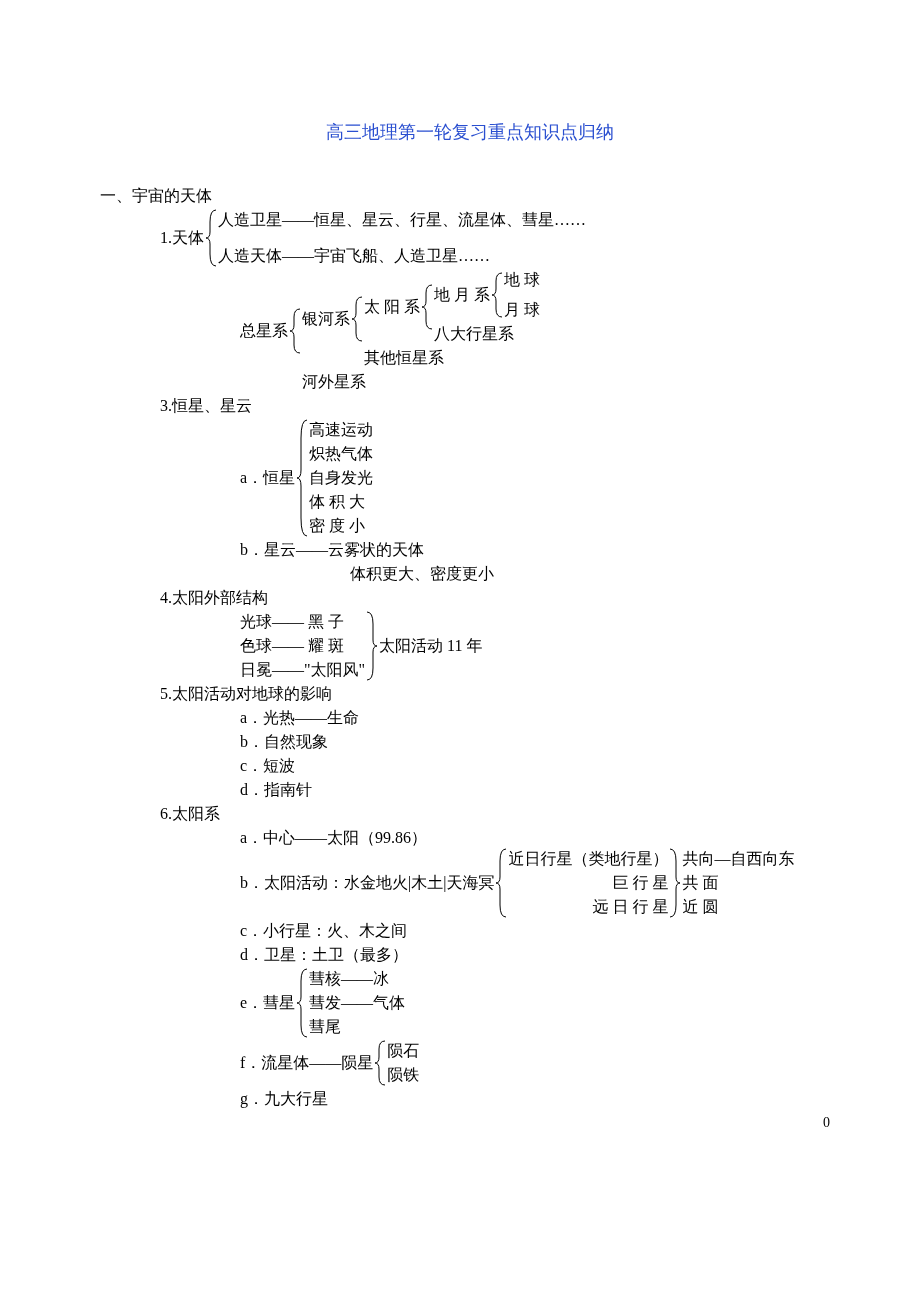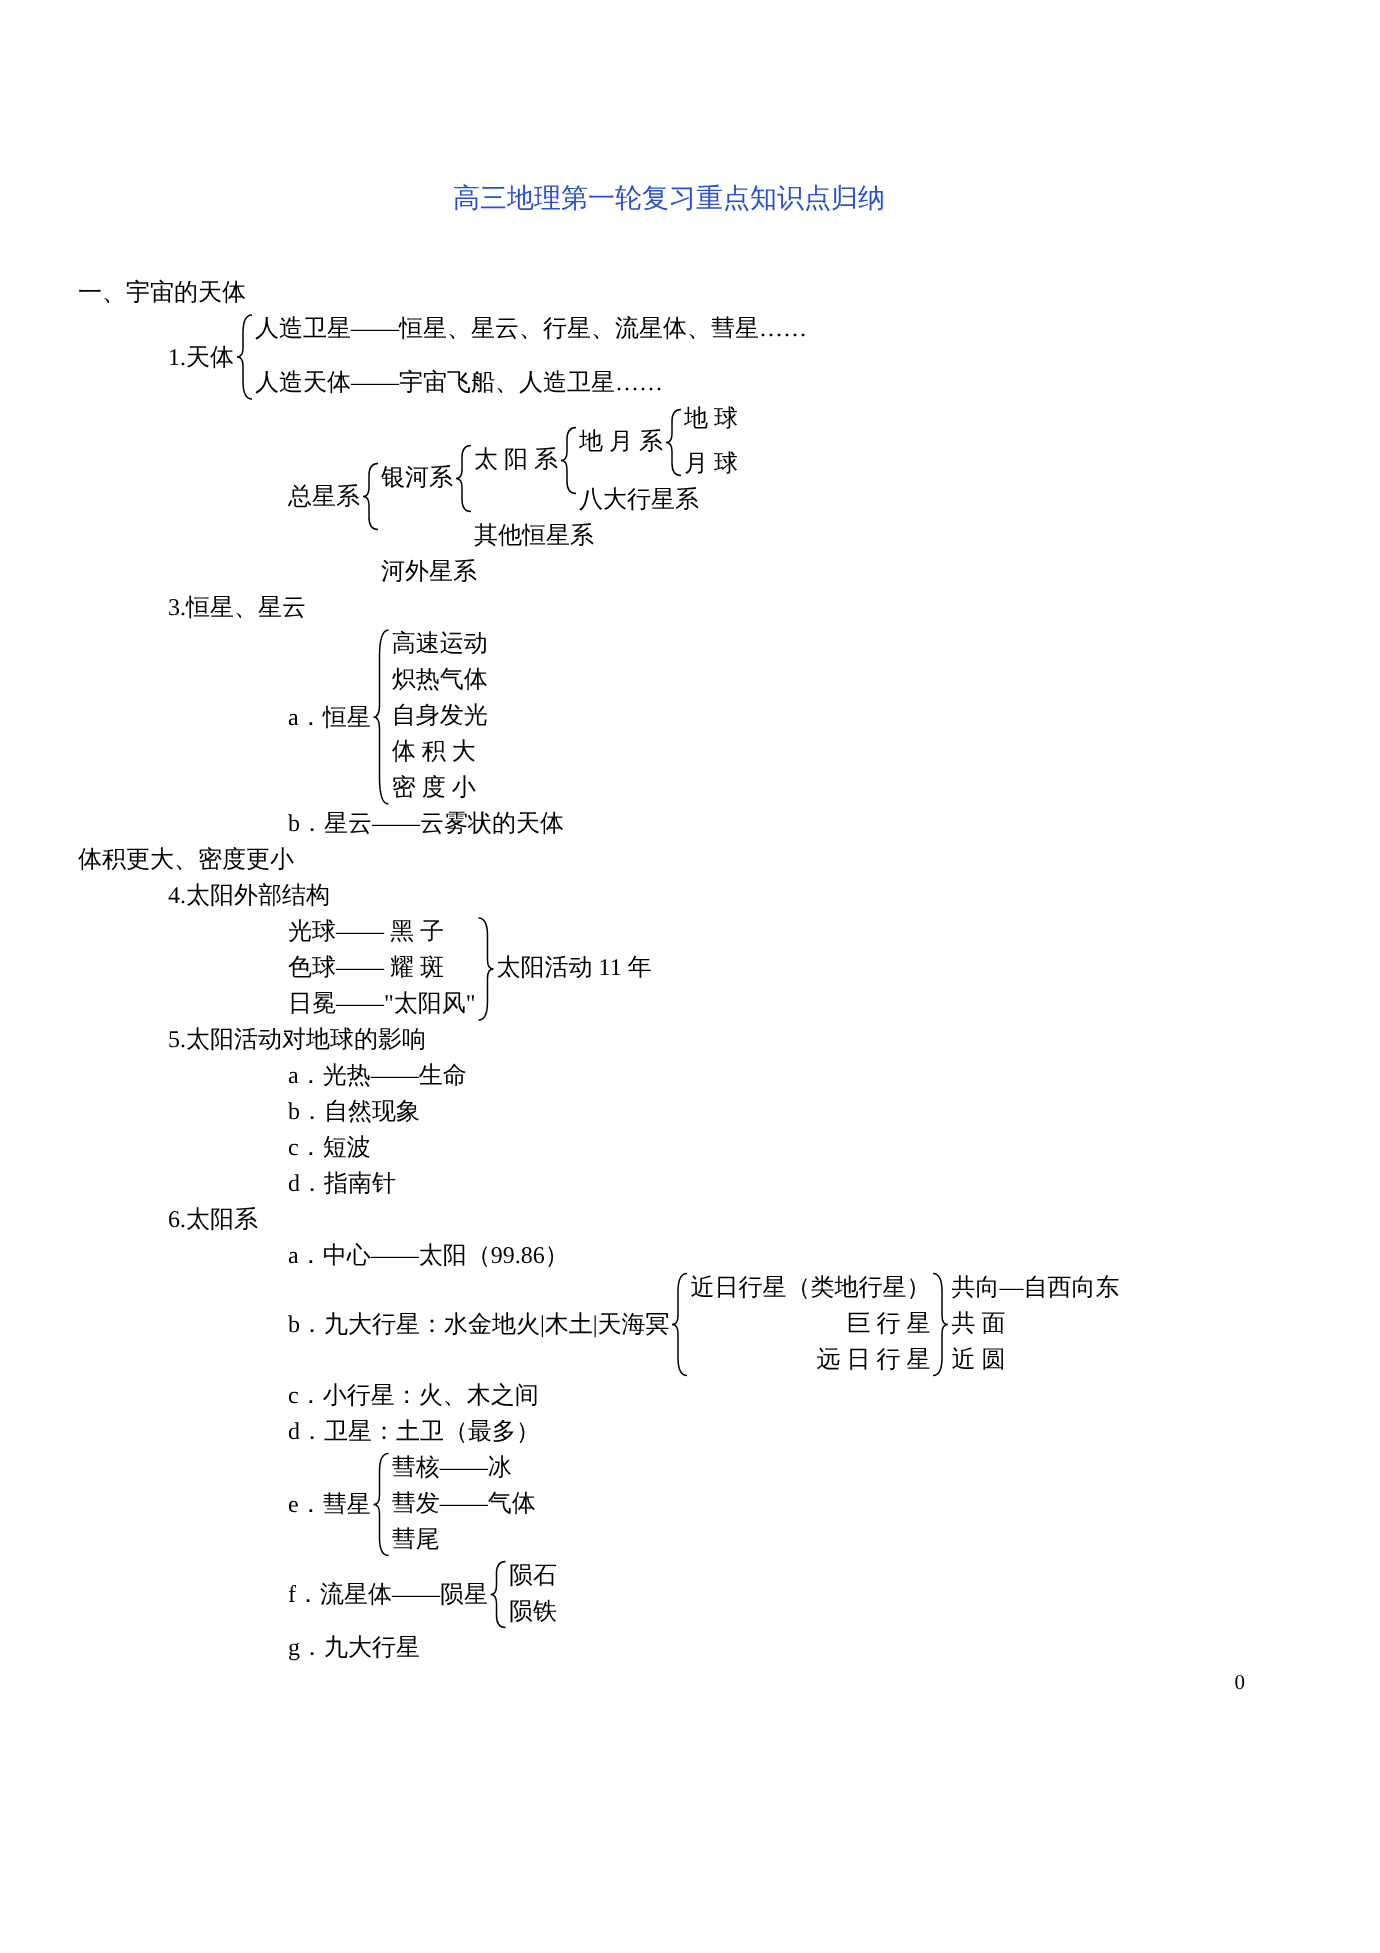--- a/index.html
+++ b/index.html
@@ -5,21 +5,21 @@
   body {
     margin: 0;
     padding: 0;
     background: #fff;
     font-family: "SimSun", "宋体", serif;
     font-size: 16px;
     color: #000;
     width: 920px;
   }
   .page {
-    padding: 120px 80px 40px 52px;
+    padding: 120px 80px 40px 100px;
     position: relative;
     box-sizing: border-box;
   }
   .title {
     text-align: center;
     color: #2a4fd0;
     font-family: "SimHei", "黑体", sans-serif;
     font-size: 18px;
     margin-bottom: 40px;
   }
@@ -122,21 +122,21 @@
       </svg>
     <div class="brace-items">
       <div class="line">高速运动</div>
       <div class="line">炽热气体</div>
       <div class="line">自身发光</div>
       <div class="line">体 积 大</div>
       <div class="line">密 度 小</div>
     </div>
   </div>
   <div class="line indent4">b．星云——云雾状的天体</div>
-  <div class="line" style="">体积更大、密度更小</div>
+  <div class="line" style="margin-left:250px;">体积更大、密度更小</div>
 
   <div class="line indent2">4.太阳外部结构</div>
   <div class="right-group indent4">
     <div class="brace-items">
       <div class="line">光球—— 黑 子</div>
       <div class="line">色球—— 耀 斑</div>
       <div class="line">日冕——"太阳风"</div>
     </div>
     <svg class="rbrace" width="14" height="72" viewBox="0 0 14 72">
         <path d="M2 2 Q8 2 8 14 L8 30 Q8 36 12 36 Q8 36 8 42 L8 58 Q8 70 2 70" fill="none" stroke="#000" stroke-width="1"></path>
@@ -150,21 +150,21 @@
   <div class="line indent4">c．短波</div>
   <div class="line indent4">d．指南针</div>
 
   <div class="line indent2">6.太阳系</div>
   <div class="line indent4">a．中心——太阳（99.86）</div>
 
   <div class="right-group indent4" style="margin-top:-24px;">
     <span class="brace-label" style="visibility:hidden">a．中心——太阳（99.86）</span>
   </div>
   <div class="right-group indent4">
-    <span class="brace-label">b．九大行星：水金地火|木土|天海冥</span>
+    <span class="brace-label">b．太阳活动：水金地火|木土|天海冥</span>
     <svg class="brace" width="14" height="72" viewBox="0 0 14 72">
         <path d="M12 2 Q6 2 6 14 L6 30 Q6 36 2 36 Q6 36 6 42 L6 58 Q6 70 12 70" fill="none" stroke="#000" stroke-width="1"></path>
       </svg>
     <div class="brace-items" style="text-align:right;">
       <div class="line">近日行星（类地行星）</div>
       <div class="line">巨  行  星</div>
       <div class="line">远 日 行 星</div>
     </div>
     <svg class="rbrace" width="14" height="72" viewBox="0 0 14 72">
         <path d="M2 2 Q8 2 8 14 L8 30 Q8 36 12 36 Q8 36 8 42 L8 58 Q8 70 2 70" fill="none" stroke="#000" stroke-width="1"></path>

